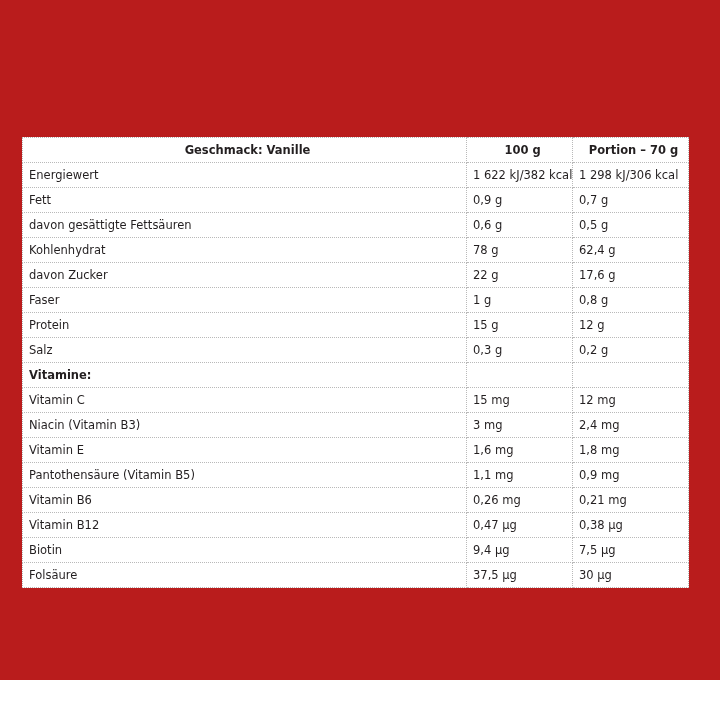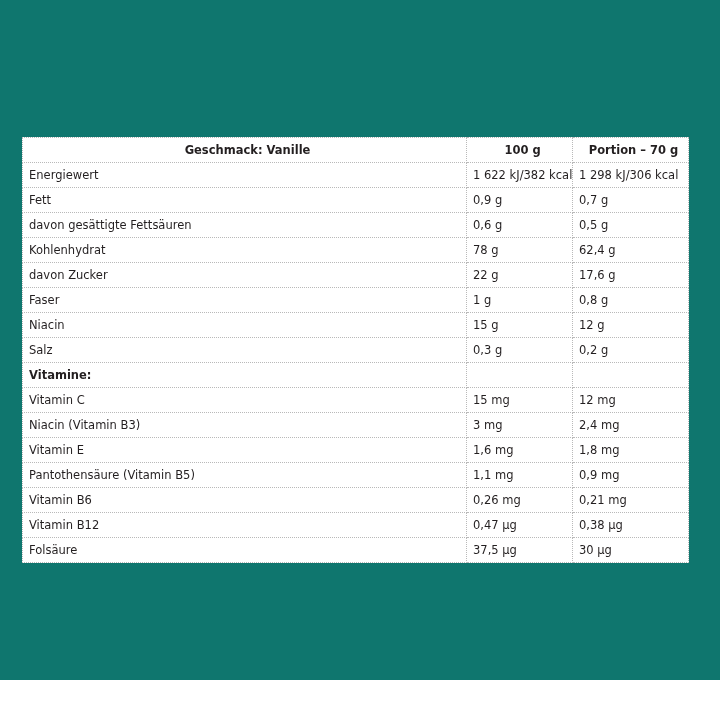--- a/index.html
+++ b/index.html
@@ -11,21 +11,21 @@
     height: 720px;
     background: #ffffff;
     font-family: "DejaVu Sans", sans-serif;
     -webkit-font-smoothing: antialiased;
   }
 
   #page {
     position: relative;
     width: 720px;
     height: 680px;
-    background: #0f766e;
+    background: #b91c1c;
     overflow: hidden;
   }
 
   #nutrition-table-wrap {
     position: absolute;
     left: 22px;
     top: 137px;
     width: 666px;
   }
 
@@ -121,21 +121,21 @@
             <td>davon Zucker</td>
             <td>22 g</td>
             <td>17,6 g</td>
           </tr>
           <tr>
             <td>Faser</td>
             <td>1 g</td>
             <td>0,8 g</td>
           </tr>
           <tr>
-            <td>Niacin</td>
+            <td>Protein</td>
             <td>15 g</td>
             <td>12 g</td>
           </tr>
           <tr>
             <td>Salz</td>
             <td>0,3 g</td>
             <td>0,2 g</td>
           </tr>
           <tr>
             <td class="section">Vitamine:</td>
@@ -166,20 +166,25 @@
             <td>Vitamin B6</td>
             <td>0,26 mg</td>
             <td>0,21 mg</td>
           </tr>
           <tr>
             <td>Vitamin B12</td>
             <td>0,47 µg</td>
             <td>0,38 µg</td>
           </tr>
           <tr>
+            <td>Biotin</td>
+            <td>9,4 µg</td>
+            <td>7,5 µg</td>
+          </tr>
+          <tr>
             <td>Folsäure</td>
             <td>37,5 µg</td>
             <td>30 µg</td>
           </tr>
         </tbody>
     </table>
   </div>
 
 </div>
 

